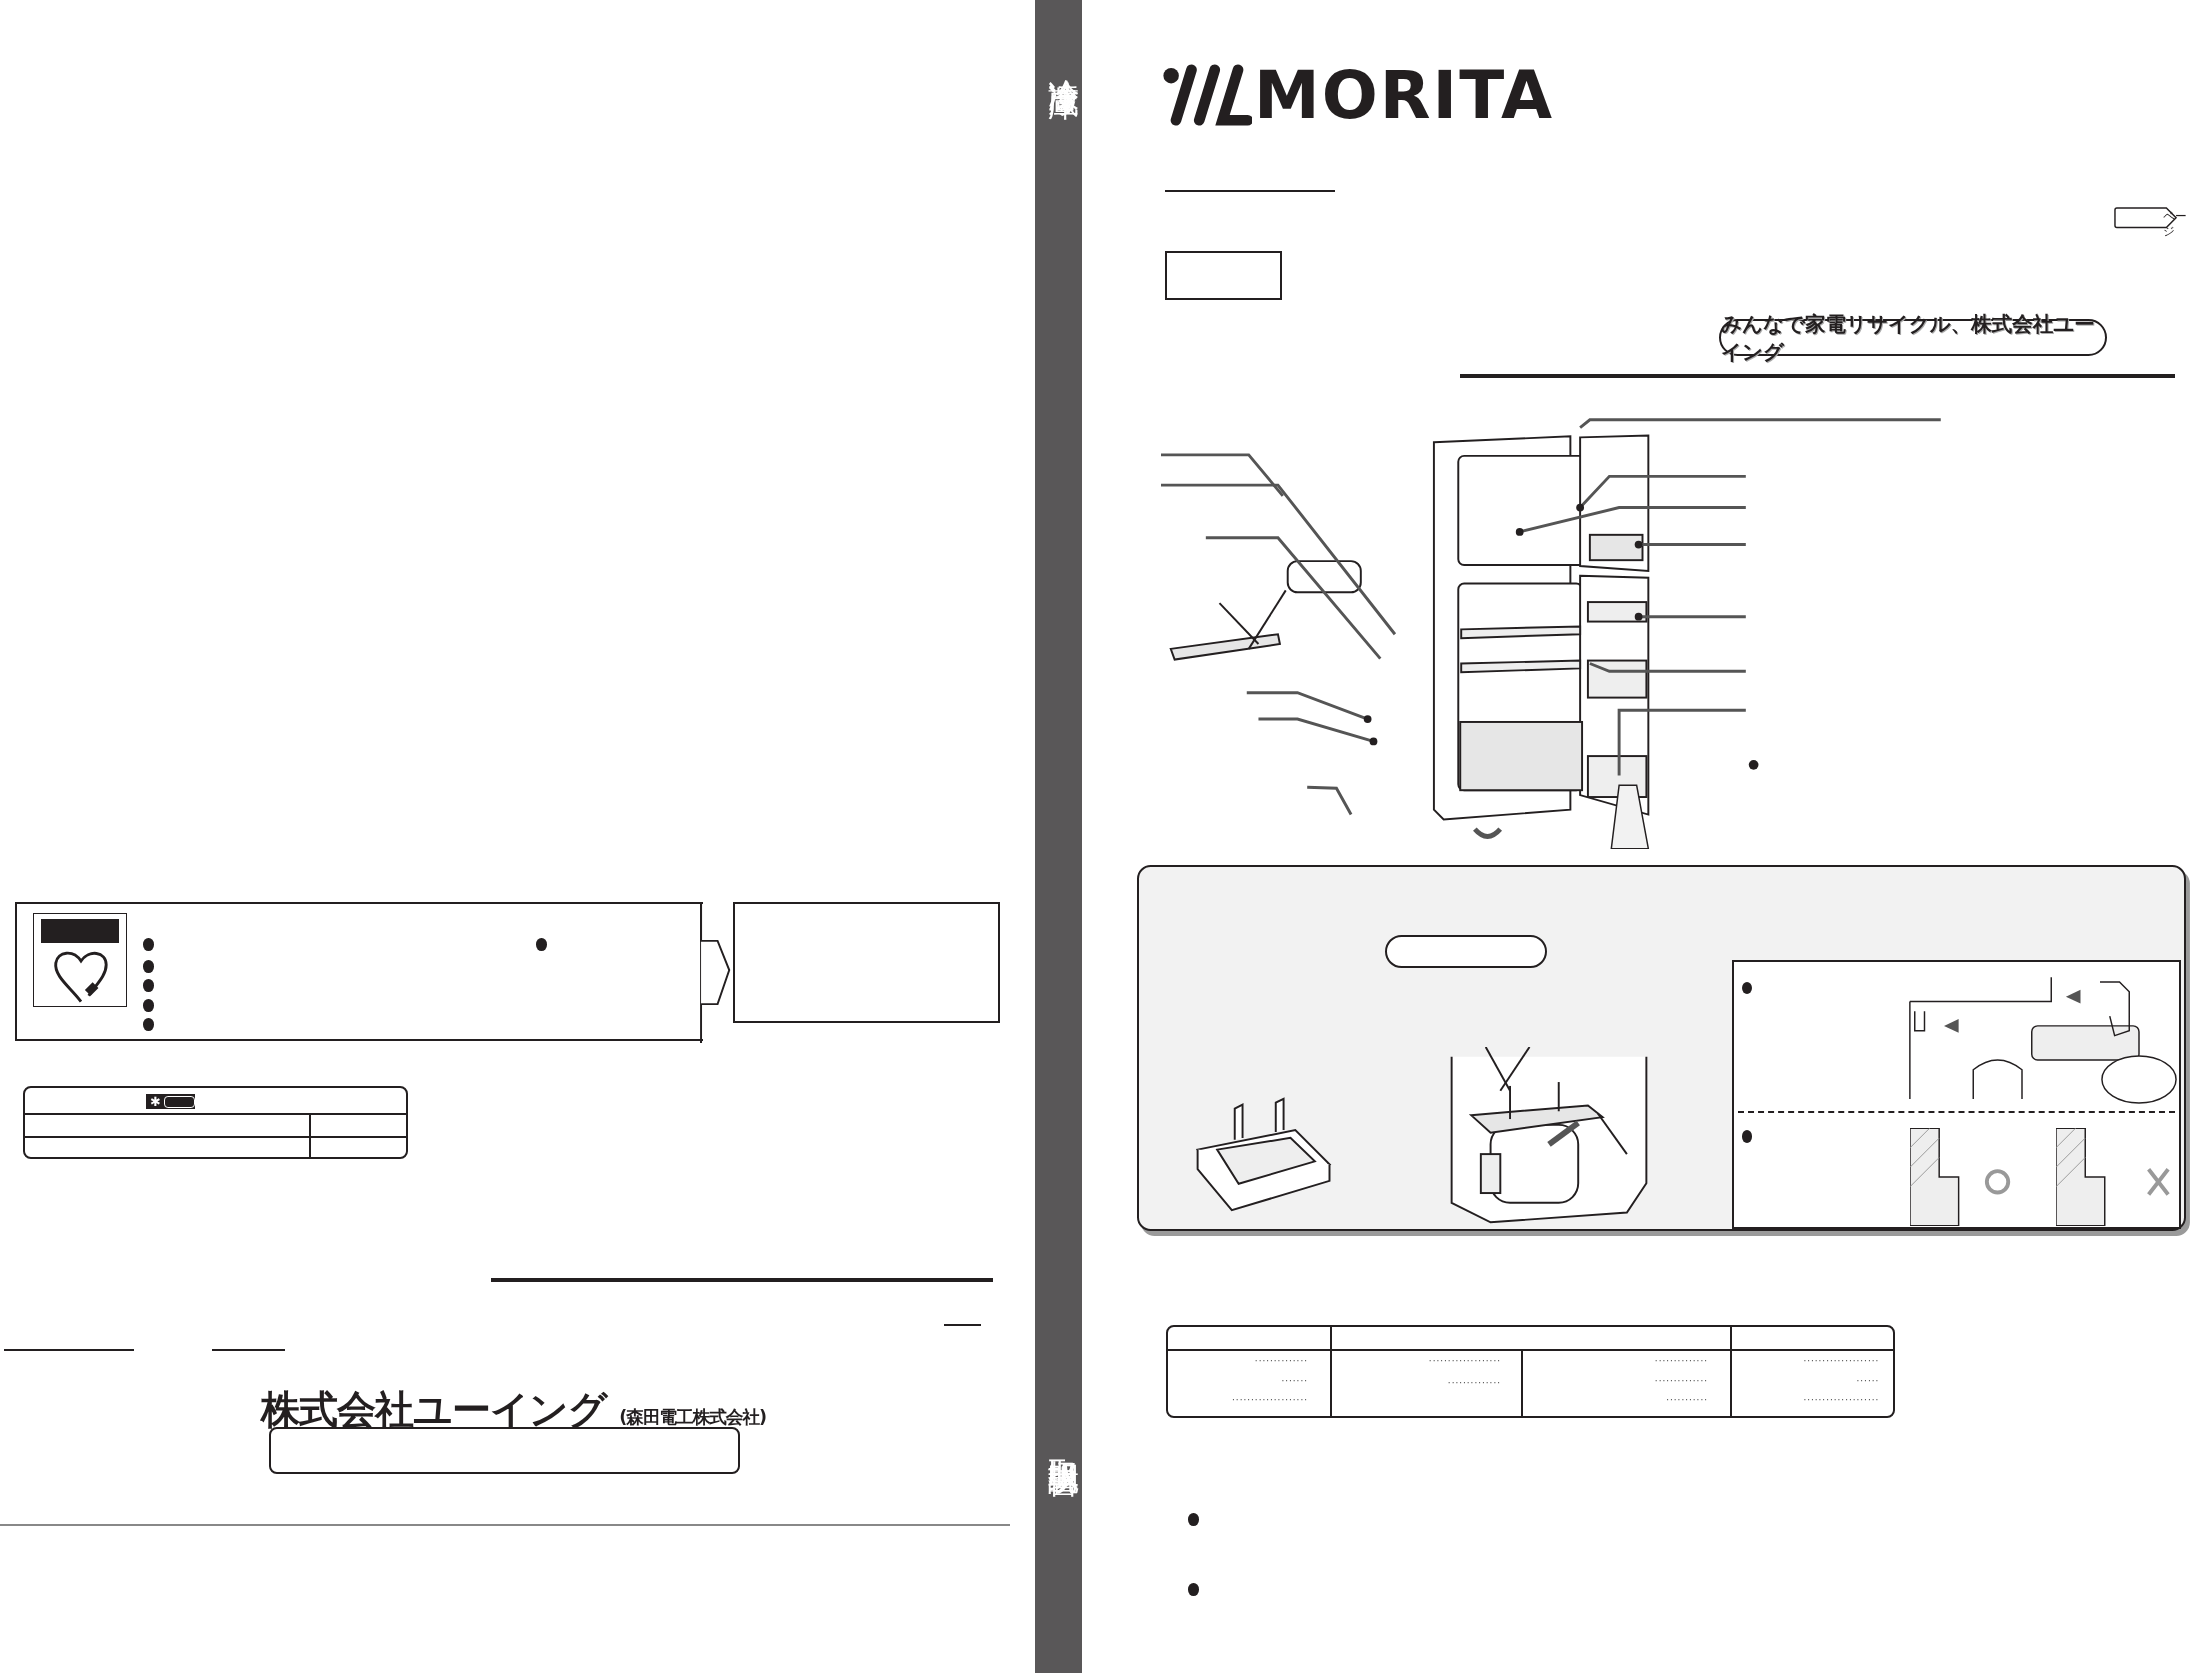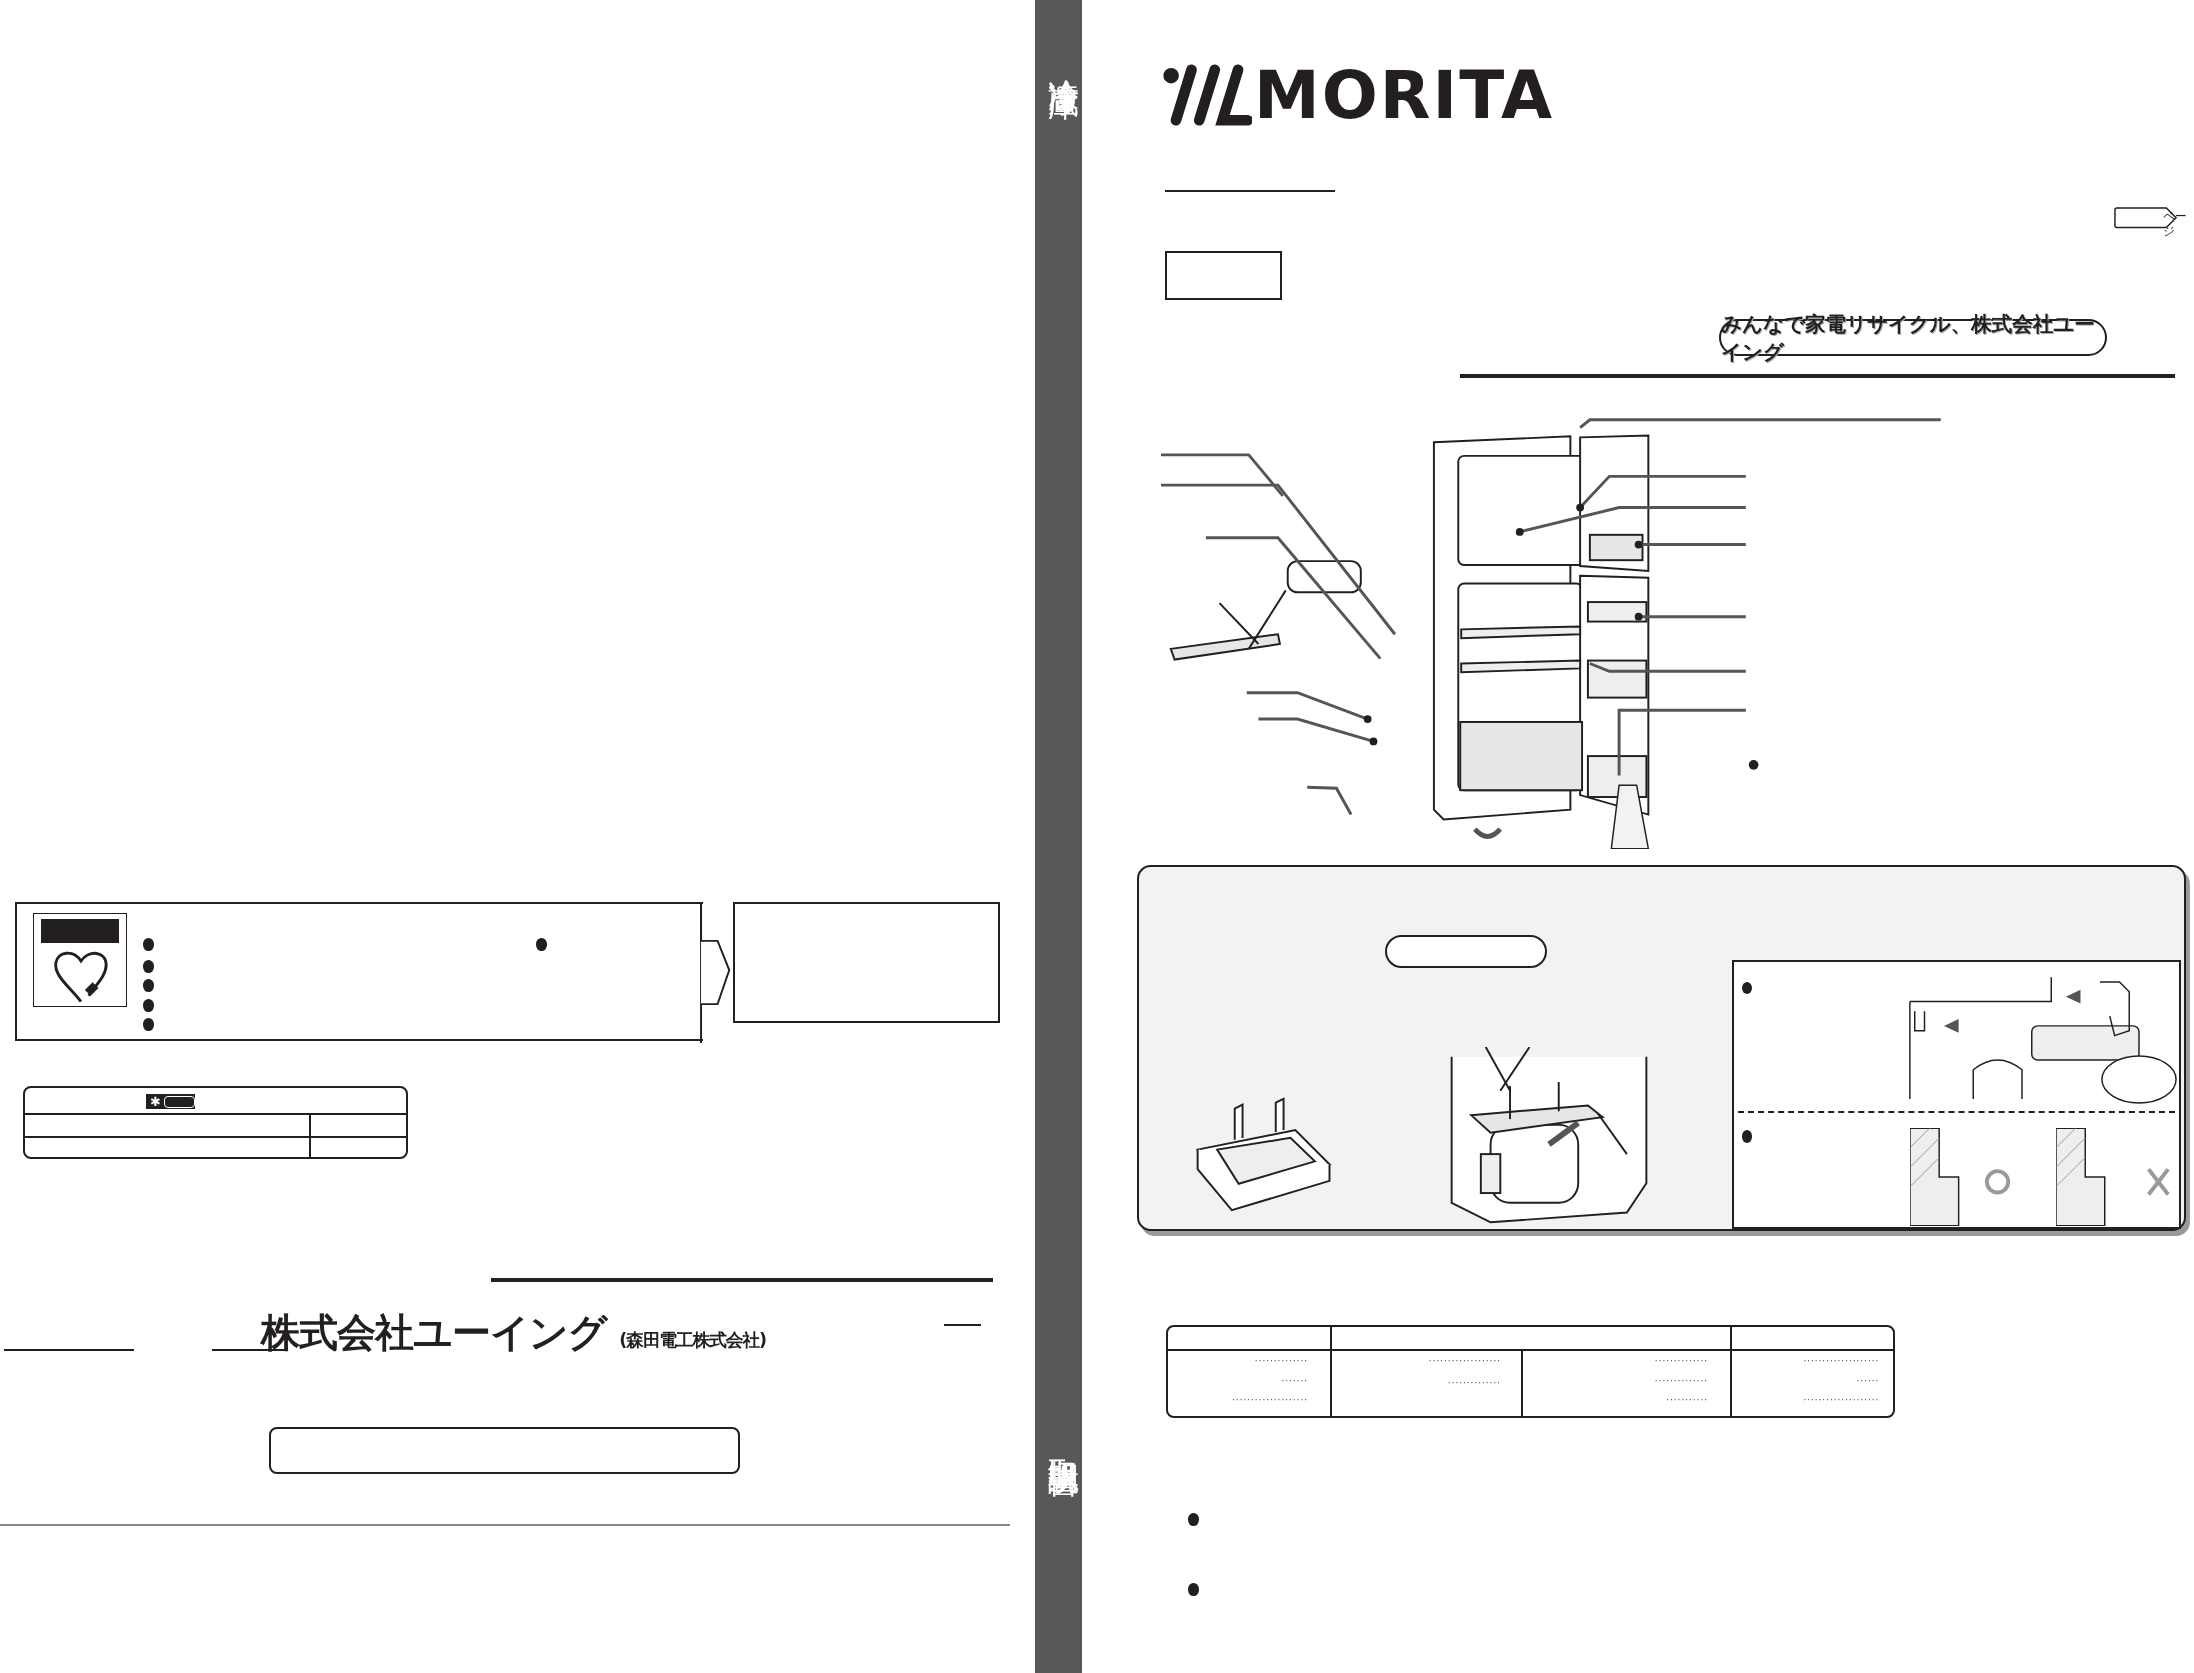--- a/index.html
+++ b/index.html
@@ -15,21 +15,21 @@
   .logo { left:1162px; top:64px; height:64px; display:flex; align-items:center; }
   .logo-text { font-family:"DejaVu Sans", sans-serif; font-weight:bold; font-size:66px; letter-spacing:2px; line-height:1; }
   .recycle { left:1719px; top:319px; width:388px; height:37px; border:2px solid #231f20; border-radius:19.5px;
              box-sizing:border-box; font-size:20.5px; font-weight:bold; display:flex; align-items:center; justify-content:center;
              text-shadow:1px 1px 0 #aaa; }
   .page-tag { left:2114px; top:207px; width:64px; height:21.5px; }
   .panel { left:1137px; top:865px; width:1049px; height:366px; background:#f2f2f2; border:2px solid #231f20;
            border-radius:13.7px; box-sizing:border-box; box-shadow:3.9px 4.9px 0 #9a9a9a; }
   .label-pill { border:2px solid #231f20; border-radius:21.5px; background:#fff; box-sizing:border-box; }
   .dots { font-size:8.8px; letter-spacing:1px; color:#444; }
-  .company { left:261px; top:1306px; font-size:39px; font-weight:bold; letter-spacing:-1px; }
+  .company { left:261px; top:1383px; font-size:39px; font-weight:bold; letter-spacing:-1px; }
   .company-sub { font-size:17.6px; font-weight:bold; }
 </style>
 </head>
 <body>
 
 <div class="abs" style="left:14.6px;top:902px;width:688px;height:139px;border:2px solid #231f20;border-right:none;box-sizing:border-box;"></div>
 <svg class="abs" style="left:700px;top:902px;" width="41" height="141" viewBox="0 0 42 145">
   <path d="M0 1 L0 1 M1 1 L1 144 L-2 144" stroke="#231f20" stroke-width="2" fill="none"></path>
   <path d="M1 1 L1 40 L18 40 L30 70 L18 105 L1 105" stroke="#231f20" stroke-width="2" fill="#fff"></path>
 </svg>

